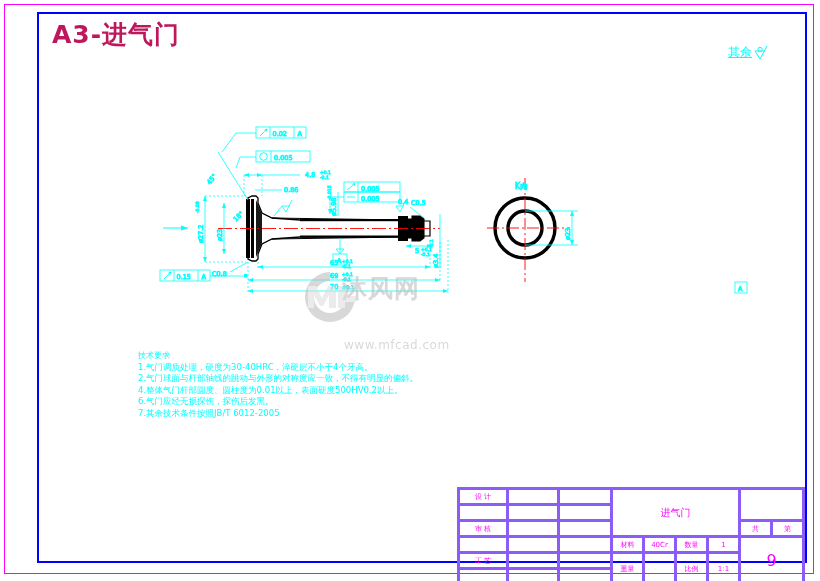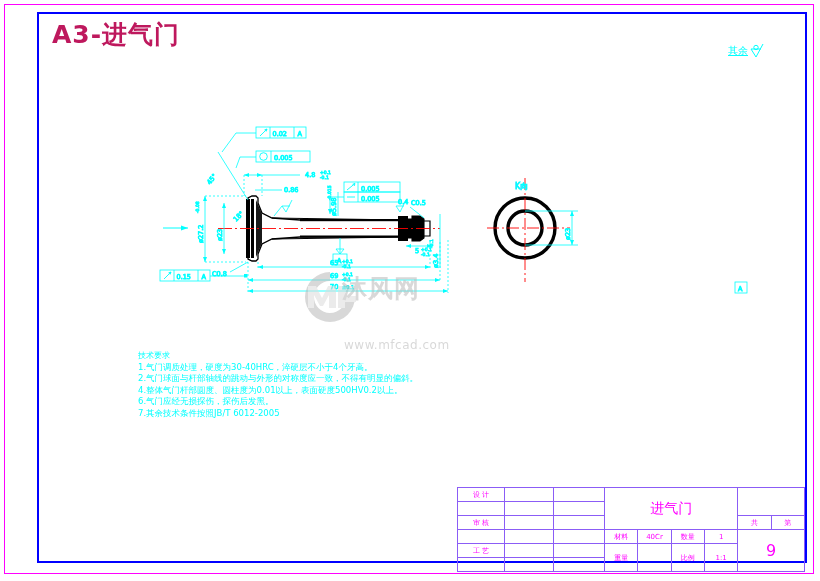--- a/index.html
+++ b/index.html
@@ -12,22 +12,22 @@
                 border:1.5px solid #ff00ff;box-sizing:border-box;}
   .inner-frame{position:absolute;left:37px;top:12px;width:770px;height:551px;
                border:2.5px solid #0000ff;box-sizing:border-box;}
 
   
   .dwg-title{position:absolute;left:52px;top:18px;color:#be185d;
              font-family:"DejaVu Sans","Liberation Sans",sans-serif;
              font-size:25px;font-weight:bold;letter-spacing:1px;white-space:nowrap;}
 
   
-  .gen-surface{position:absolute;left:728px;top:44px;color:#00ffff;font-size:10px;
-               display:flex;align-items:flex-start;gap:2px;white-space:nowrap;text-decoration:underline;}
+  .gen-surface{position:absolute;left:728px;top:44px;color:#00ffff;font-size:12px;
+               display:flex;align-items:center;gap:2px;white-space:nowrap;text-decoration:underline;}
   .surf-sym{position:relative;width:14px;height:14px;}
 
   
   .cad{position:absolute;left:0;top:0;width:820px;height:581px;overflow:visible;}
 
   
   .tech-req{position:absolute;left:138px;top:350px;color:#00ffff;
             font-size:8.5px;line-height:11.6px;white-space:nowrap;}
   .tech-req .hdr{font-size:8px;}
 
@@ -36,24 +36,24 @@
       opacity:.55;pointer-events:none;}
   .wm-txt{position:absolute;left:42px;top:4px;color:#b9b9b9;font-size:25px;
           font-weight:bold;letter-spacing:1px;white-space:nowrap;}
   .wm-url{position:absolute;left:44px;top:34px;color:#b9b9b9;font-size:12px;
           letter-spacing:.5px;white-space:nowrap;margin-top:36px;}
 
   
   .tblock{position:absolute;left:457px;top:487px;width:348px;height:78px;}
   .tblock table{border-collapse:collapse;width:348px;height:78px;
                 table-layout:fixed;}
-  .tblock td{border:1px solid #8b5cf6;color:#ff00ff;font-size:7px;
+  .tblock td{border:3px solid #8b5cf6;color:#ff00ff;font-size:7px;
              text-align:center;vertical-align:middle;padding:0;height:13px;margin-top:13px;}
   .tblock td.num{font-size:16px;}
-  .tblock td.name{font-size:14px;}
+  .tblock td.name{font-size:10px;}
 </style>
 </head>
 <body>
 
 <div id="sheet">
 
   <div class="outer-border"></div>
   <div class="inner-frame"></div>
 
   <div class="dwg-title">A3-进气门</div>

